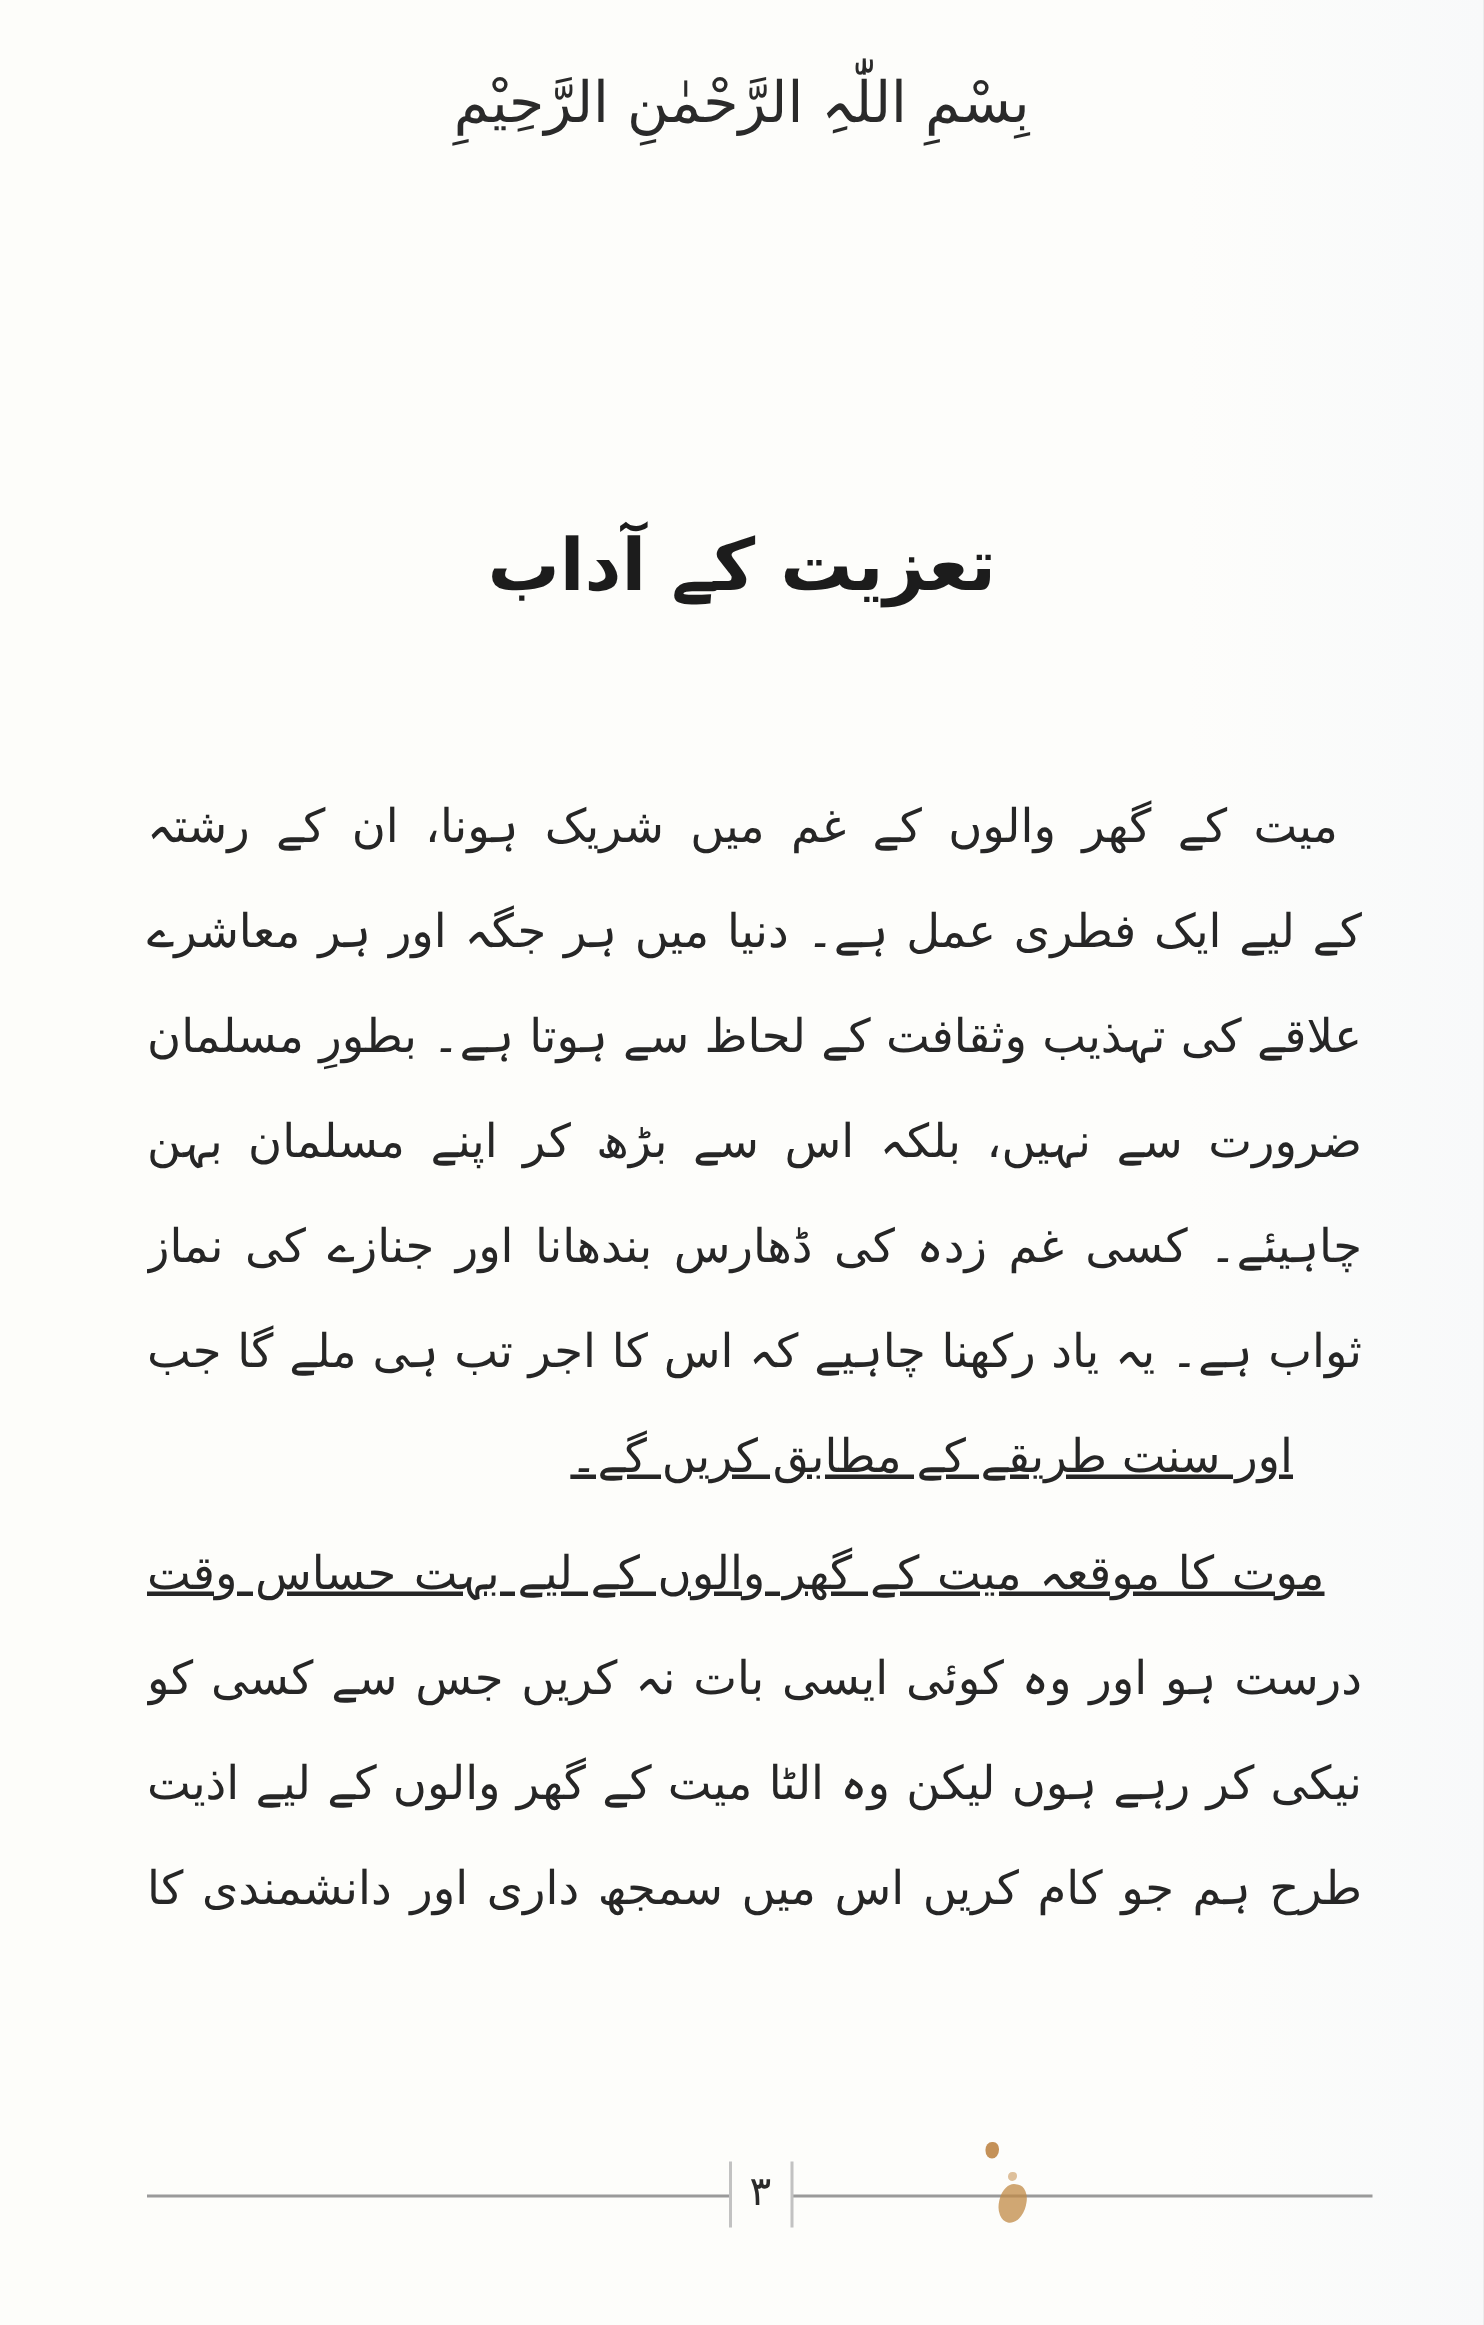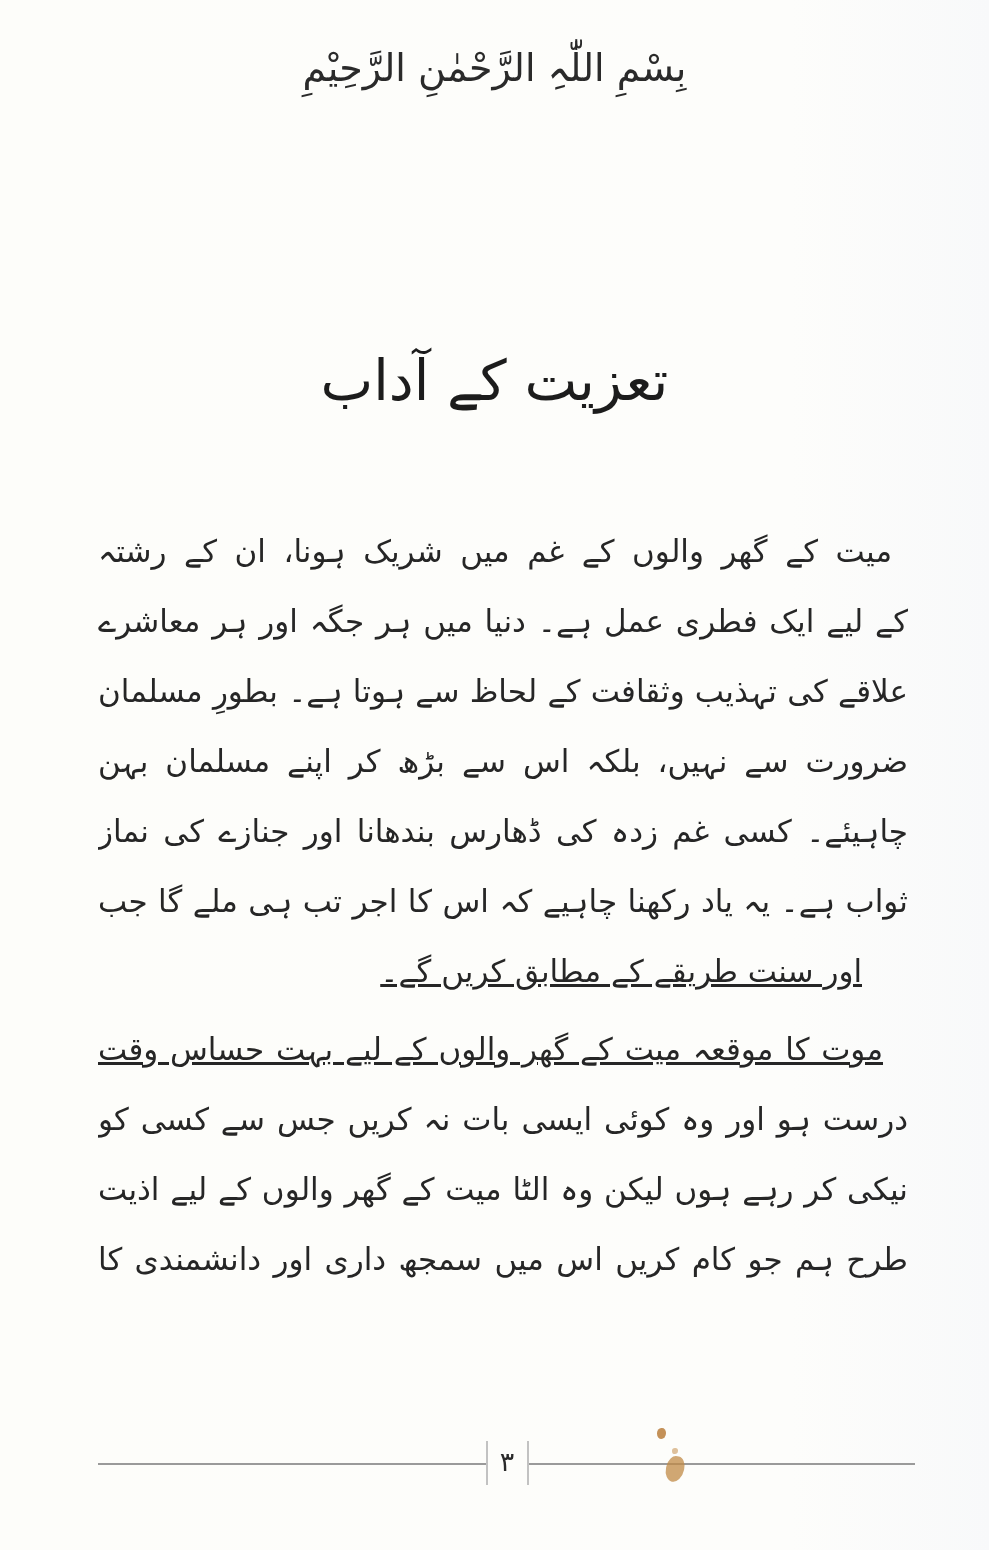--- a/index.html
+++ b/index.html
@@ -16,22 +16,22 @@
   .bismillah{
     position:absolute;top:46px;left:0;right:0;
     text-align:center;
     font-size:38px;
     letter-spacing:1px;
     color:#2a2a2a;
   }
   .title{
     position:absolute;top:348px;left:0;right:0;
     text-align:center;
-    font-size:56px;
-    font-weight:normal;
+    font-size:48px;
+    font-weight:bold;
     color:#1c1c1c;
   }
   .body-text{
     position:absolute;top:516px;right:81px;left:98px;
   }
   .para{margin:0;padding:0;}
   .para + .para{margin-top:8px;}
   .tline{
     height:70px;line-height:70px;
     font-size:31px;

